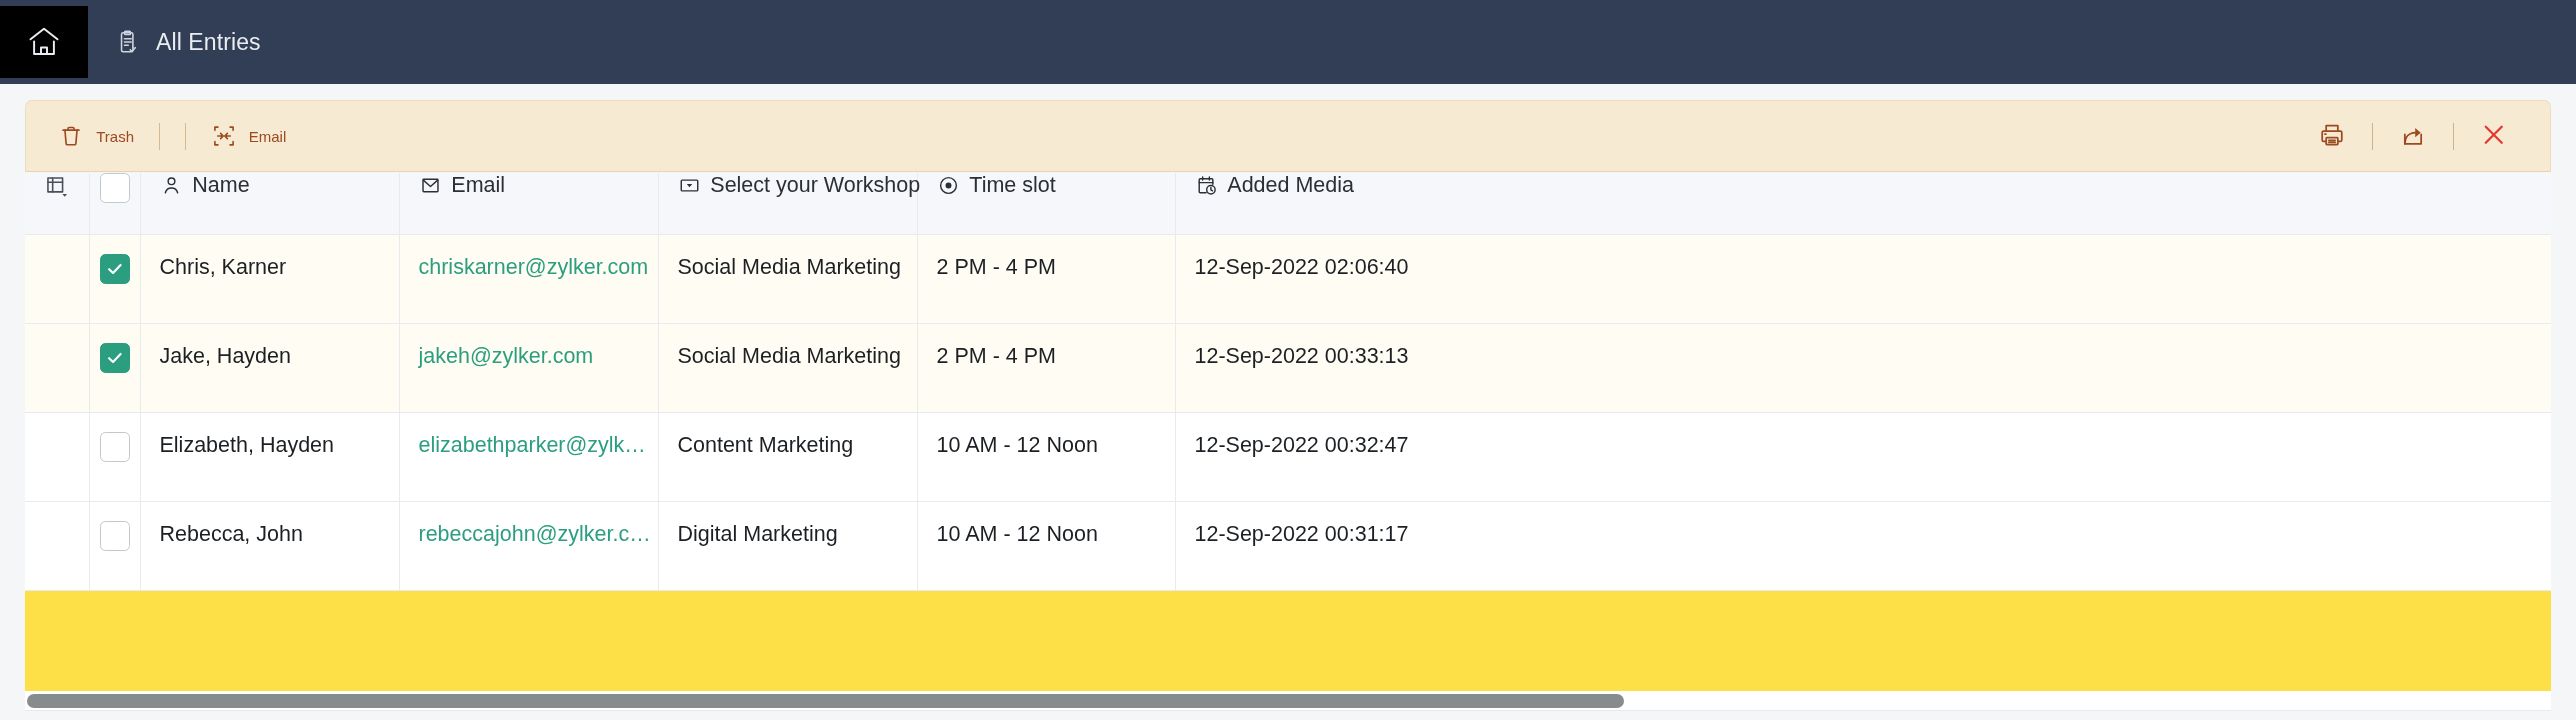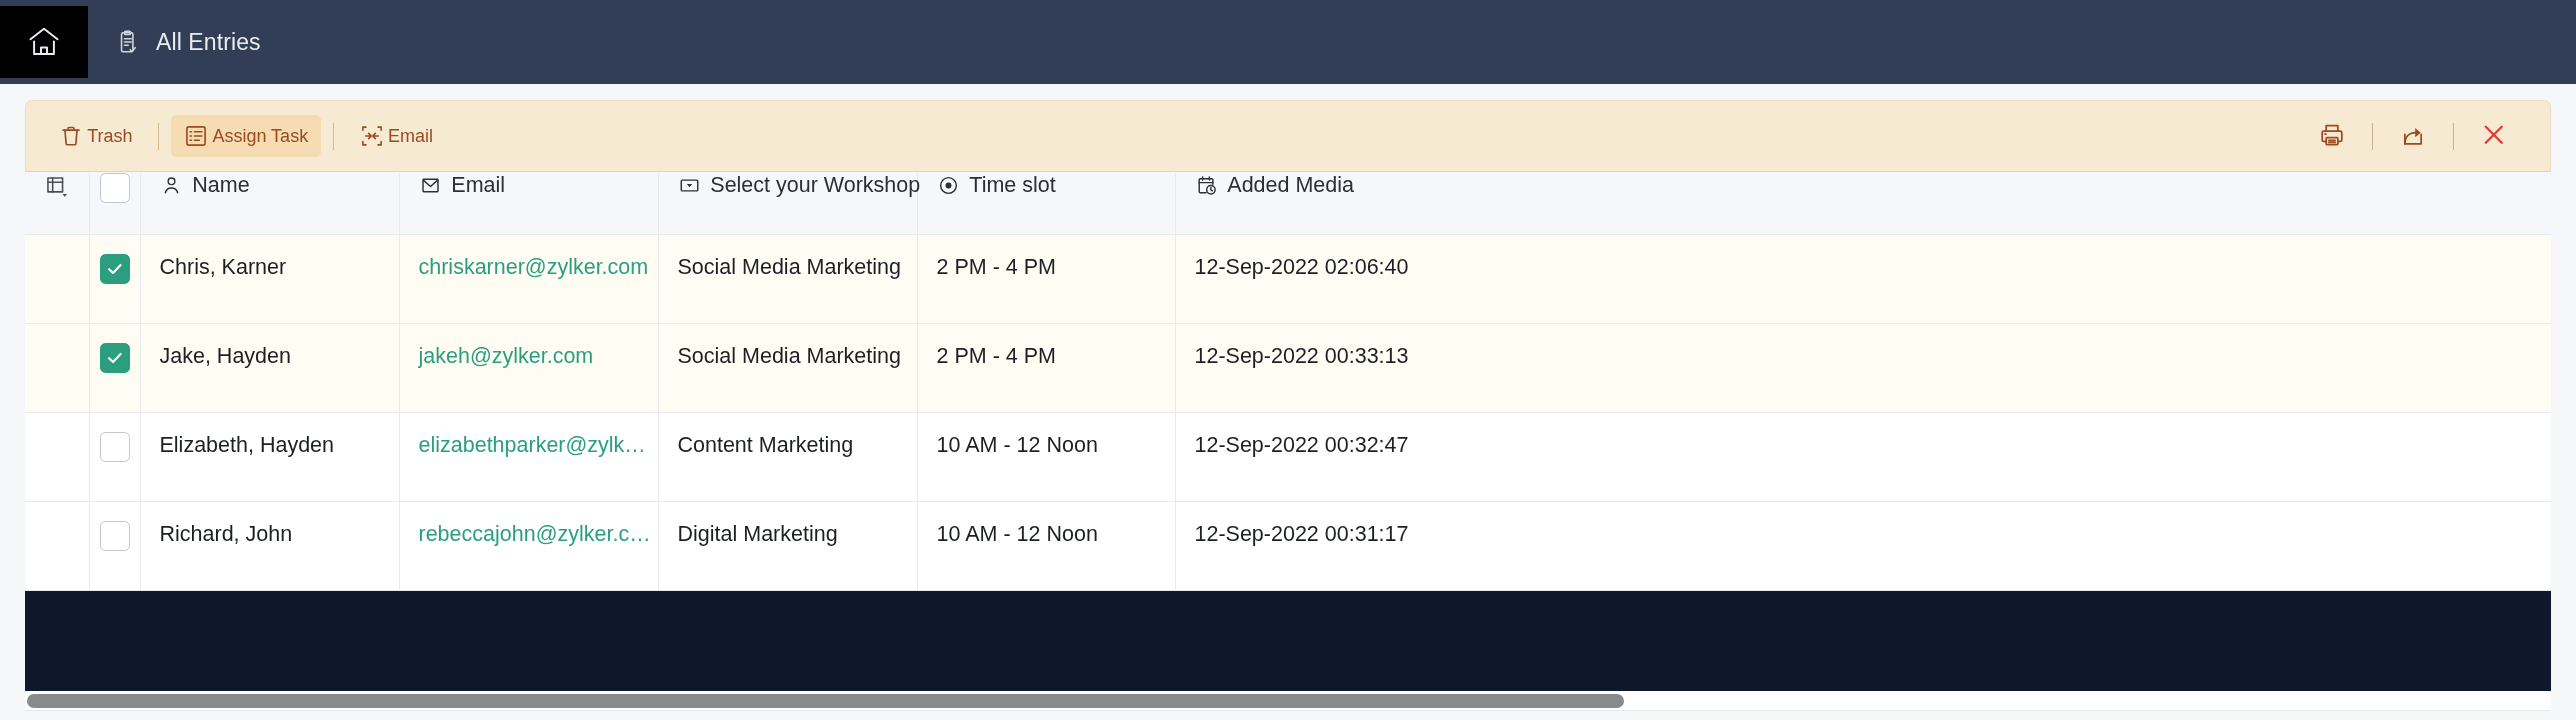--- a/index.html
+++ b/index.html
@@ -81,25 +81,25 @@
   }
   .tb-left {
     display: flex;
     align-items: center;
     margin-left: 19.7px;
     gap: 0;
   }
   .tb-item {
     display: flex;
     align-items: center;
-    gap: 3px;
+    gap: 12px;
     padding: 8px 12.5px;
     border-radius: 5.4px;
     color: #9c4a20;
-    font-size: 18px;
+    font-size: 15px;
     cursor: pointer;
     white-space: nowrap;
   }
   .tb-item.active { background: #f5dcb2; }
   .tb-item svg { display: block; flex: 0 0 auto; }
   .tb-sep {
     width: 0.9px;
     height: 27px;
     background: #d8b88e;
     margin: 0 12.5px;
@@ -122,21 +122,21 @@
   }
   .tb-right .tb-sep { margin: 0 16px; background: #cbb391; }
 
   
   .table-wrap {
     position: absolute;
     top: 173px;
     left: 25px;
     width: 2526px;
     height: 519px;
-    background: #0f172a;
+    background: #fde047;
     overflow: hidden;
   }
   table.grid {
     border-collapse: collapse;
     table-layout: fixed;
     width: 2526px;
   }
   table.grid th, table.grid td {
     border-right: 0.9px solid #e8eaee;
     border-bottom: 0.9px solid #e8eaee;
@@ -283,30 +283,20 @@
           <path d="M4.6 6.6h14.8"></path>
           <path d="M9.2 6.6V5.1a1 1 0 0 1 1-1h3.6a1 1 0 0 1 1 1v1.5"></path>
           <path d="M6.4 6.6 7.5 19a1.2 1.2 0 0 0 1.2 1.1h6.6a1.2 1.2 0 0 0 1.2-1.1l1.1-12.4"></path>
         </svg>
       </span>
       <span>Trash</span>
     </div>
 
     <div class="tb-sep"></div>
 
-    <div class="tb-item active">
-      <span>
-        <svg width="26" height="26" viewBox="0 0 24 24" fill="none" stroke="#9c4a20" stroke-width="1.5" stroke-linecap="round" stroke-linejoin="round">
-          <rect x="3.6" y="3.6" width="16.8" height="16.8" rx="1.6"></rect>
-          <path d="M6.6 8.1h1.2M6.6 12h1.2M6.6 15.9h1.2"></path>
-          <path d="M10.6 8.1h6.8M10.6 12h6.8M10.6 15.9h4.4"></path>
-        </svg>
-      </span>
-      <span>Assign Task</span>
-    </div>
 
     <div class="tb-sep"></div>
 
     <div class="tb-item">
       <span>
         <svg width="26" height="26" viewBox="0 0 24 24" fill="none" stroke="#9c4a20" stroke-width="1.5" stroke-linecap="round" stroke-linejoin="round">
           <path d="M6.4 3.8H3.6v3M3.6 17.2v3h2.8"></path>
           <path d="M17.6 3.8h2.8v3M20.4 17.2v3h-2.8"></path>
           <path d="M6.2 12h4.6M8.9 9.6 11.3 12l-2.4 2.4"></path>
           <path d="M17.8 12h-4.6M15.1 9.6 12.7 12l2.4 2.4"></path>
@@ -529,21 +519,21 @@
           </td>
         </tr>
         <tr class="plain">
           <td></td>
           <td>
             <div class="cell-check">
               <span class="cbox"></span>
             </div>
           </td>
           <td>
-            <div class="cell-text">Richard, John</div>
+            <div class="cell-text">Rebecca, John</div>
           </td>
           <td>
             <div class="cell-text email">rebeccajohn@zylker.com</div>
           </td>
           <td>
             <div class="cell-text">Digital Marketing</div>
           </td>
           <td>
             <div class="cell-text">10 AM - 12 Noon</div>
           </td>

